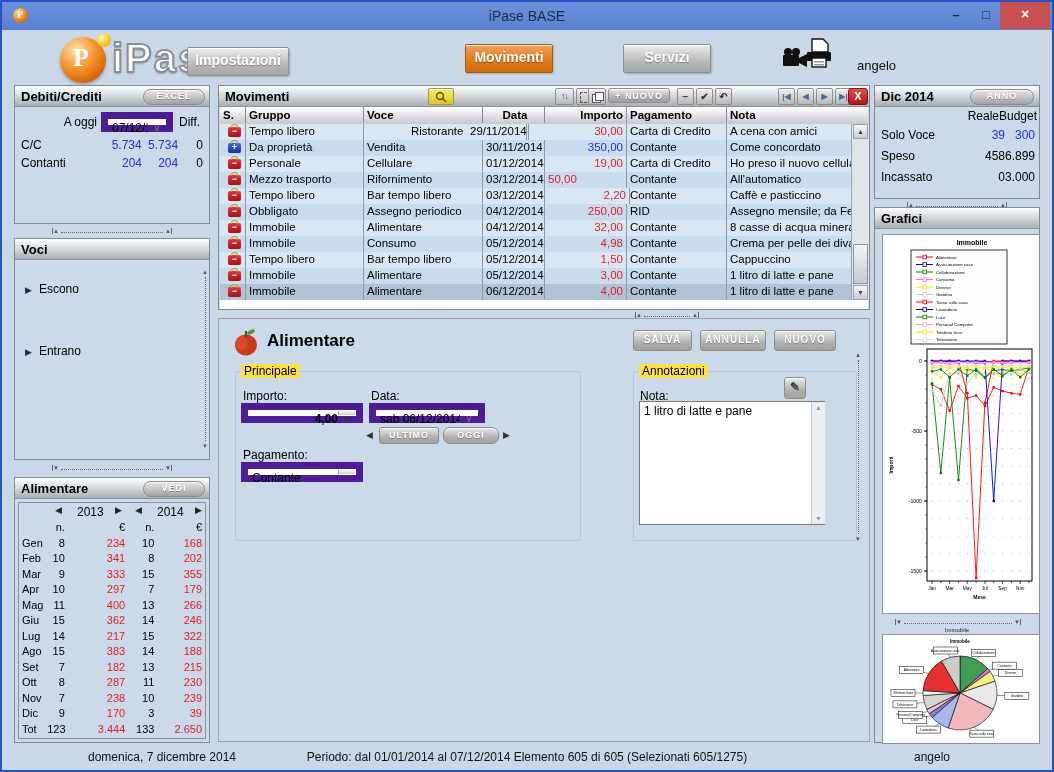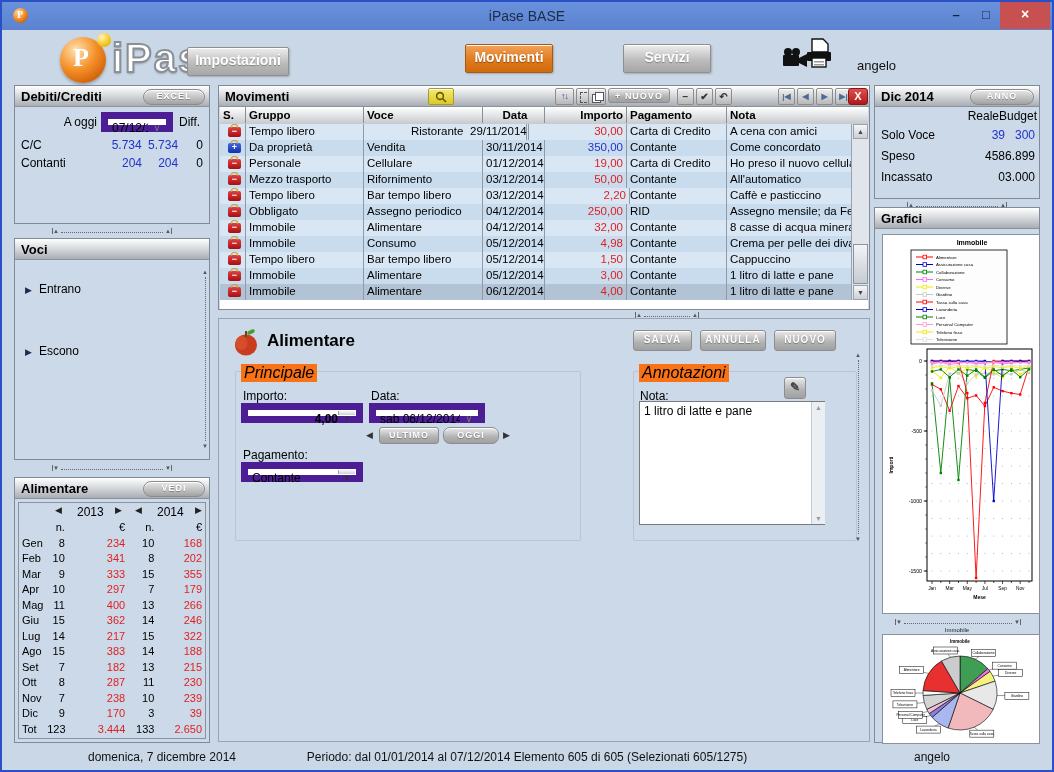--- a/index.html
+++ b/index.html
@@ -89,21 +89,21 @@
   .case.in{background:linear-gradient(#4466e0,#1630a8);}
   .case:before{content:"";position:absolute;left:3px;top:-3px;width:5px;height:3px;border:1.5px solid #c2a32a;border-bottom:none;border-radius:3px 3px 0 0;}
   .sbar{position:absolute;width:17px;background:#dfe5eb;border-left:1px solid #98a2ac;}
   .sarw{position:absolute;left:1px;right:1px;height:15px;font-size:7px;line-height:14px;text-align:center;color:#445;
         background:linear-gradient(#f6f7f8,#c9cfd6);border:1px solid #9aa3ad;box-sizing:border-box;}
   .sthumb{position:absolute;left:1px;right:1px;background:linear-gradient(#f2f4f6,#c4cbd3);border:1px solid #8a95a0;}
   .whitefill{position:absolute;background:#fff;}
   
   .dtitle{position:absolute;font-size:17px;font-weight:bold;}
   .grpbox{position:absolute;border:1px solid #b7c5d4;border-radius:2px;}
-  .grplabel{position:absolute;font-size:16px;background:#f97316;padding:0 3px;font-style:italic;}
+  .grplabel{position:absolute;font-size:12px;background:#fde047;padding:0 3px;}
   .flabel{position:absolute;font-size:12px;}
   .notabox{position:absolute;background:#fff;border:1px solid #7a7a7a;font-size:12px;padding:2px 16px 2px 4px;box-sizing:border-box;}
   .nsb{position:absolute;right:1px;top:1px;bottom:1px;width:13px;background:#eceff2;border-left:1px solid #c4cad1;}
   .nsb span{position:absolute;left:0;right:0;text-align:center;font-size:7px;color:#99a;}
   .navarrow{position:absolute;font-size:9px;color:#333;}
   
   .dicrow{display:flex;height:21px;line-height:21px;font-size:12px;}
   .dicrow .c1{width:66px;padding-left:6px;} .dicrow .c2{width:58px;text-align:right;} .dicrow .c3{width:30px;text-align:right;padding-right:4px;}
   .dichdr{display:flex;height:18px;line-height:18px;font-size:12px;}
   
@@ -183,22 +183,22 @@
       <div class="dots"></div>
       <span>▲</span>
       <span class="bar"></span>
   </div>
 
   <div class="panel" style="left:12px;top:236px;width:196px;height:222px;">
     <div class="phead">
       <span>Voci</span>
     </div>
     <div id="vociItems">
+        <div class="vitem"><span class="vtri">▶</span><span>Escono</span></div>
         <div class="vitem"><span class="vtri">▶</span><span>Entrano</span></div>
-        <div class="vitem"><span class="vtri">▶</span><span>Escono</span></div>
       </div>
     <div class="vsplit" style="right:0px;top:30px;height:180px;">
       <span>▲</span>
         <div class="dots"></div>
         <span>▼</span>
     </div>
   </div>
   <div class="hsplit" style="left:50px;top:462px;width:120px;">
     <span class="bar"></span>
       <span>▼</span>
@@ -403,21 +403,21 @@
           <div class="mc " style="left: 407px; width: 100px;">Carta di Credito</div>
           <div class="mc " style="left: 507px; width: 124px; border-right: none;">Ho preso il nuovo cellulare NOkia 820 c</div>
         </div>
         <div class="mrow even">
           <div class="mc" style="left: 0px; width: 26px;">
             <div class="case out">−</div>
           </div>
           <div class="mc " style="left: 26px; width: 118px;">Mezzo trasporto</div>
           <div class="mc " style="left: 144px; width: 119px;">Rifornimento</div>
           <div class="mc " style="left: 263px; width: 62px; text-align: right; padding-right: 3px;">03/12/2014</div>
-          <div class="mc red" style="left: 325px; width: 82px; text-align: right; padding-right: 3px;">50,00</div>
+          <div class="mc red" style="left: 325px; width: 82px; padding-right: 3px;">50,00</div>
           <div class="mc " style="left: 407px; width: 100px;">Contante</div>
           <div class="mc " style="left: 507px; width: 124px; border-right: none;">All'automatico</div>
         </div>
         <div class="mrow odd">
           <div class="mc" style="left: 0px; width: 26px;">
             <div class="case out">−</div>
           </div>
           <div class="mc " style="left: 26px; width: 118px;">Tempo libero</div>
           <div class="mc " style="left: 144px; width: 119px;">Bar tempo libero</div>
           <div class="mc " style="left: 263px; width: 62px; text-align: right; padding-right: 3px;">03/12/2014</div>

